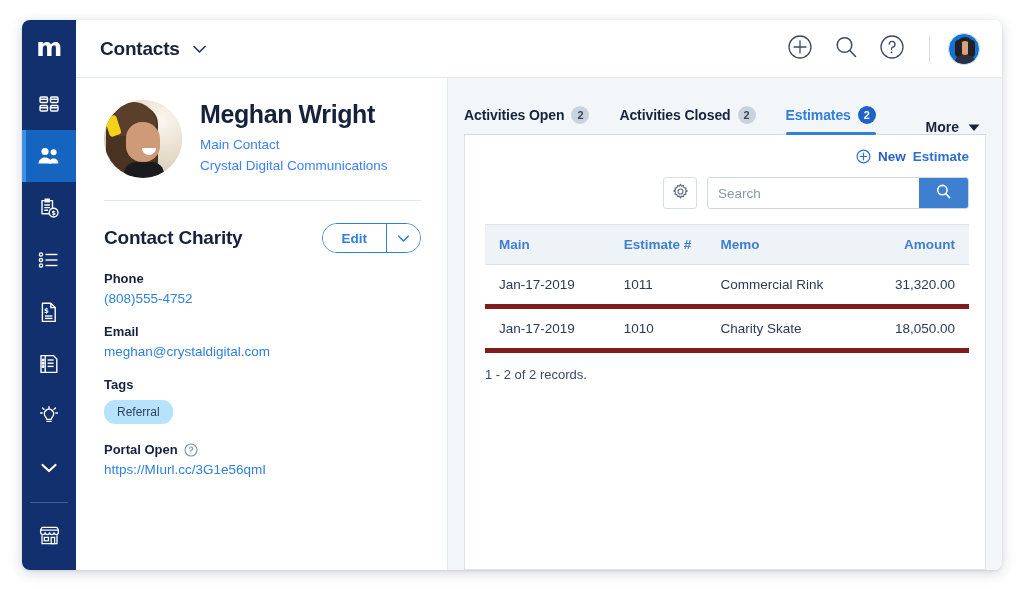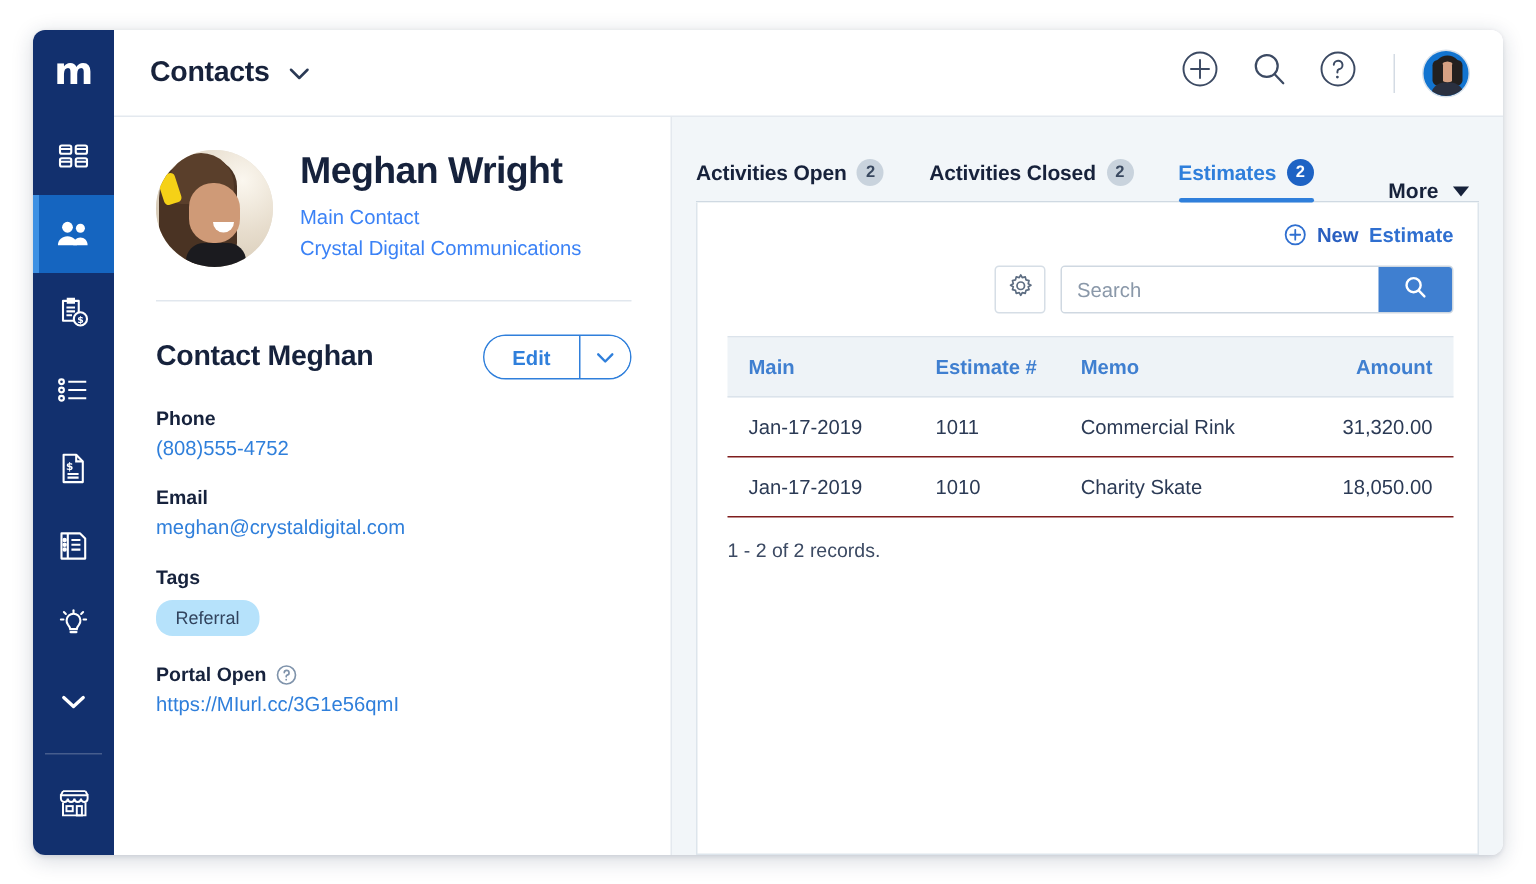--- a/index.html
+++ b/index.html
@@ -303,21 +303,21 @@
     border-bottom: 1px solid #dbe3eb;
     color: #3f7fd0; font-size: 13.5px; font-weight: 700;
     padding: 12px 8px; text-align: left;
     cursor: pointer;
   }
   #estimates-table thead th.col-date { padding-left: 14px; width: 27%; }
   #estimates-table thead th.col-num  { width: 20%; }
   #estimates-table thead th.col-memo { width: 30%; }
   #estimates-table thead th.col-amt  { text-align: right; padding-right: 14px; width: 23%; }
   #estimates-table tbody td {
-    border-bottom: 1px solid #7f1d1d;
+    border-bottom: 5px solid #7f1d1d;
     padding: 12px 8px; font-size: 13.5px; color: #2b3a55;
   }
   #estimates-table tbody td.c-date { padding-left: 14px; }
   #estimates-table tbody td.c-amt { text-align: right; padding-right: 14px; }
   #record-count {
     font-size: 13px; color: #3c4a63; margin-top: 14px;
   }
 </style>
 </head>
 <body>
@@ -517,21 +517,21 @@
           <div>
             <div id="contact-name">Meghan Wright</div>
             <div class="contact-sub">Main Contact</div>
             <div class="contact-sub">Crystal Digital Communications</div>
           </div>
         </div>
 
         <div id="detail-divider"></div>
 
         <div id="details-head">
-          <div id="details-title">Contact Meghan</div>
+          <div id="details-title">Contact Charity</div>
           <div id="edit-group">
             <button id="edit-button">Edit</button>
             <div id="edit-caret">
               <svg width="13" height="9" viewBox="0 0 13 9" fill="none" stroke="#2f7fdb" stroke-width="1.6" stroke-linecap="round" stroke-linejoin="round">
                 <polyline points="1.8,2.2 6.5,7 11.2,2.2"></polyline>
               </svg>
             </div>
           </div>
         </div>
 

